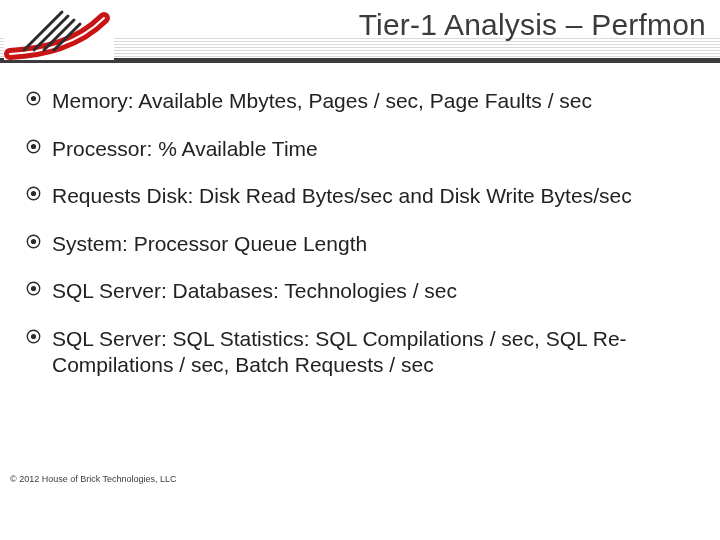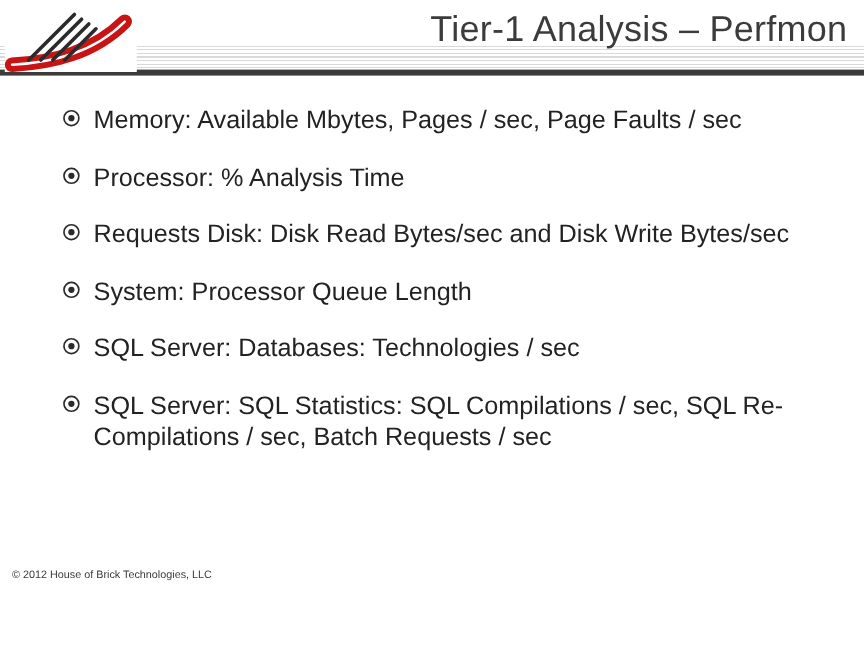--- a/index.html
+++ b/index.html
@@ -19,21 +19,21 @@
     z-index: 2;
   }
   .logo svg { display: block; }
   .title {
     position: absolute; right: 14px; top: 8px;
     font-size: 30px; color: #3b3b3b; font-weight: 400;
     letter-spacing: 0.2px;
     z-index: 3;
   }
 
-  .body { padding: 20px 22px 0 22px; margin-left: 26px; }
+  .body { padding: 20px 22px 0 22px; }
   .bullet-list { list-style: none; }
   .bullet-list li {
     position: relative;
     padding-left: 30px;
     font-size: 21px;
     line-height: 1.22;
     color: #222;
     margin-bottom: 22px;
   }
   .bullet-list li .bullet-icon {
@@ -81,21 +81,21 @@
         </span>
         <span>Memory: Available Mbytes, Pages / sec, Page Faults / sec</span>
       </li>
       <li>
         <span class="bullet-icon">
           <svg width="15" height="15" viewBox="0 0 15 15">
               <circle cx="7.5" cy="7.5" r="6.2" fill="none" stroke="#2b2b2b" stroke-width="1.4"></circle>
               <circle cx="7.5" cy="7.5" r="2.6" fill="#2b2b2b"></circle>
             </svg>
         </span>
-        <span>Processor: % Analysis Time</span>
+        <span>Processor: % Available Time</span>
       </li>
       <li>
         <span class="bullet-icon">
           <svg width="15" height="15" viewBox="0 0 15 15">
               <circle cx="7.5" cy="7.5" r="6.2" fill="none" stroke="#2b2b2b" stroke-width="1.4"></circle>
               <circle cx="7.5" cy="7.5" r="2.6" fill="#2b2b2b"></circle>
             </svg>
         </span>
         <span>Requests Disk: Disk Read Bytes/sec and Disk Write Bytes/sec</span>
       </li>

